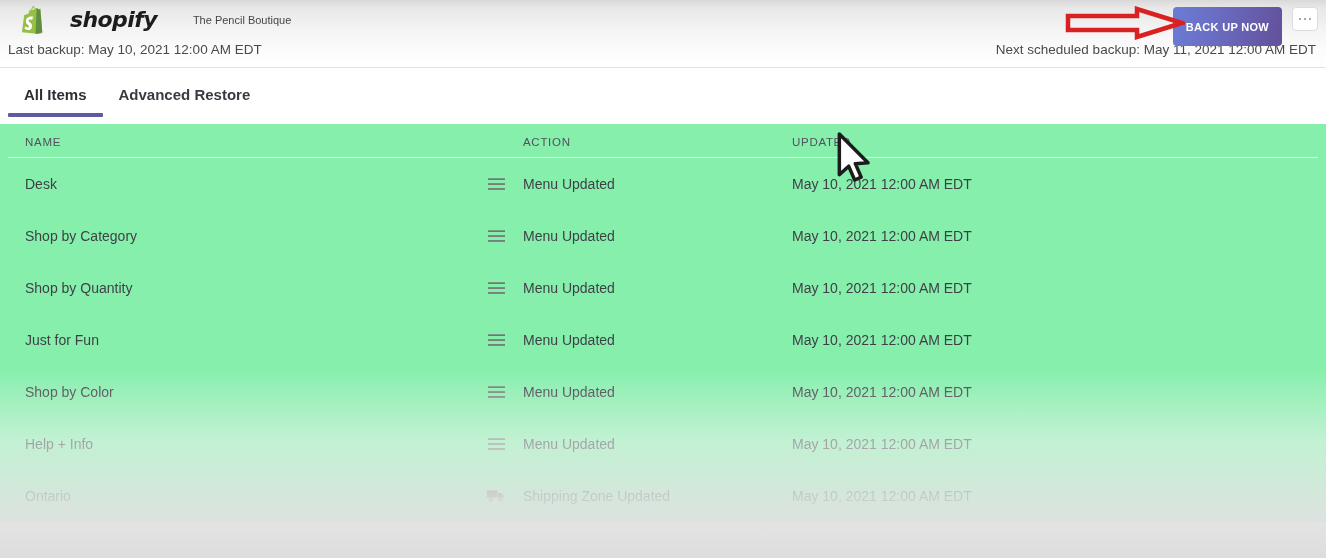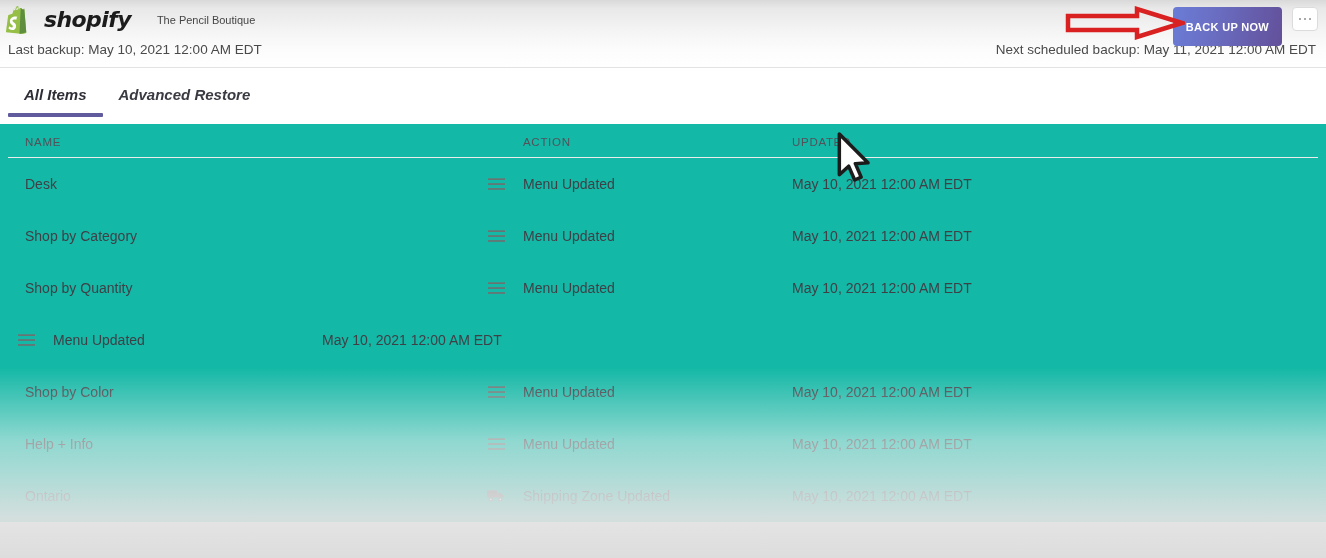--- a/index.html
+++ b/index.html
@@ -20,25 +20,25 @@
   
   #app-header {
     position: relative;
     height: 68px;
     background: linear-gradient(180deg, #d9d9d9 0%, #e8e8e8 12%, #f4f4f4 45%, #fcfcfc 75%, #ffffff 100%);
     border-bottom: 1px solid #e3e3e3;
   }
 
   #brand-row {
     position: absolute;
-    left: 6px;
+    left: 22px;
     top: 6px;
     display: flex;
     align-items: center;
-    gap: 14px;
+    gap: 24px;
     justify-content: center;
   }
 
   #shopify-logo-icon {
     width: 26px;
     height: 28px;
     display: block;
   }
 
   #shopify-wordmark {
@@ -146,21 +146,20 @@
   }
 
   .tab {
     position: relative;
     padding: 18px 16px 14px 16px;
     font-size: 15px;
     font-weight: 700;
     color: #3a3a42;
     cursor: pointer;
     white-space: nowrap;
-    font-style: italic;
   }
   .tab.active { color: #2e2e36; }
   .tab.active::after {
     content: "";
     position: absolute;
     left: 0; right: 0;
     bottom: 0;
     height: 4px;
     background: #5f5b9c;
     border-radius: 1px;
@@ -211,21 +210,21 @@
     cursor: pointer;
     font-size: 12.5px;
     color: #3f3f46;
   }
   #filter-funnel-icon { display: block; }
 
   
   #vault-table {
     position: relative;
     width: 100%;
-    background: #14b8a6;
+    background: #86efac;
   }
 
   #table-header-row {
     position: relative;
     display: flex;
     align-items: center;
     height: 34px;
     border-bottom: 1px solid #ececec;
     margin: 0 8px;
   }
@@ -389,20 +388,21 @@
           <rect x="0" y="1" width="18" height="1.7" fill="#6f6f6f"></rect>
           <rect x="0" y="6.2" width="18" height="1.7" fill="#6f6f6f"></rect>
           <rect x="0" y="11.4" width="18" height="1.7" fill="#6f6f6f"></rect>
         </svg>
       </div>
       <div class="col-action cell-action">Menu Updated</div>
       <div class="col-updated cell-updated">May 10, 2021 12:00 AM EDT</div>
     </div>
 
     <div class="table-row">
+      <div class="col-name cell-name">Just for Fun</div>
       <div class="col-icon">
         <svg class="row-type-icon" width="17" height="14" viewBox="0 0 18 14">
           <rect x="0" y="1" width="18" height="1.7" fill="#6f6f6f"></rect>
           <rect x="0" y="6.2" width="18" height="1.7" fill="#6f6f6f"></rect>
           <rect x="0" y="11.4" width="18" height="1.7" fill="#6f6f6f"></rect>
         </svg>
       </div>
       <div class="col-action cell-action">Menu Updated</div>
       <div class="col-updated cell-updated">May 10, 2021 12:00 AM EDT</div>
     </div>

